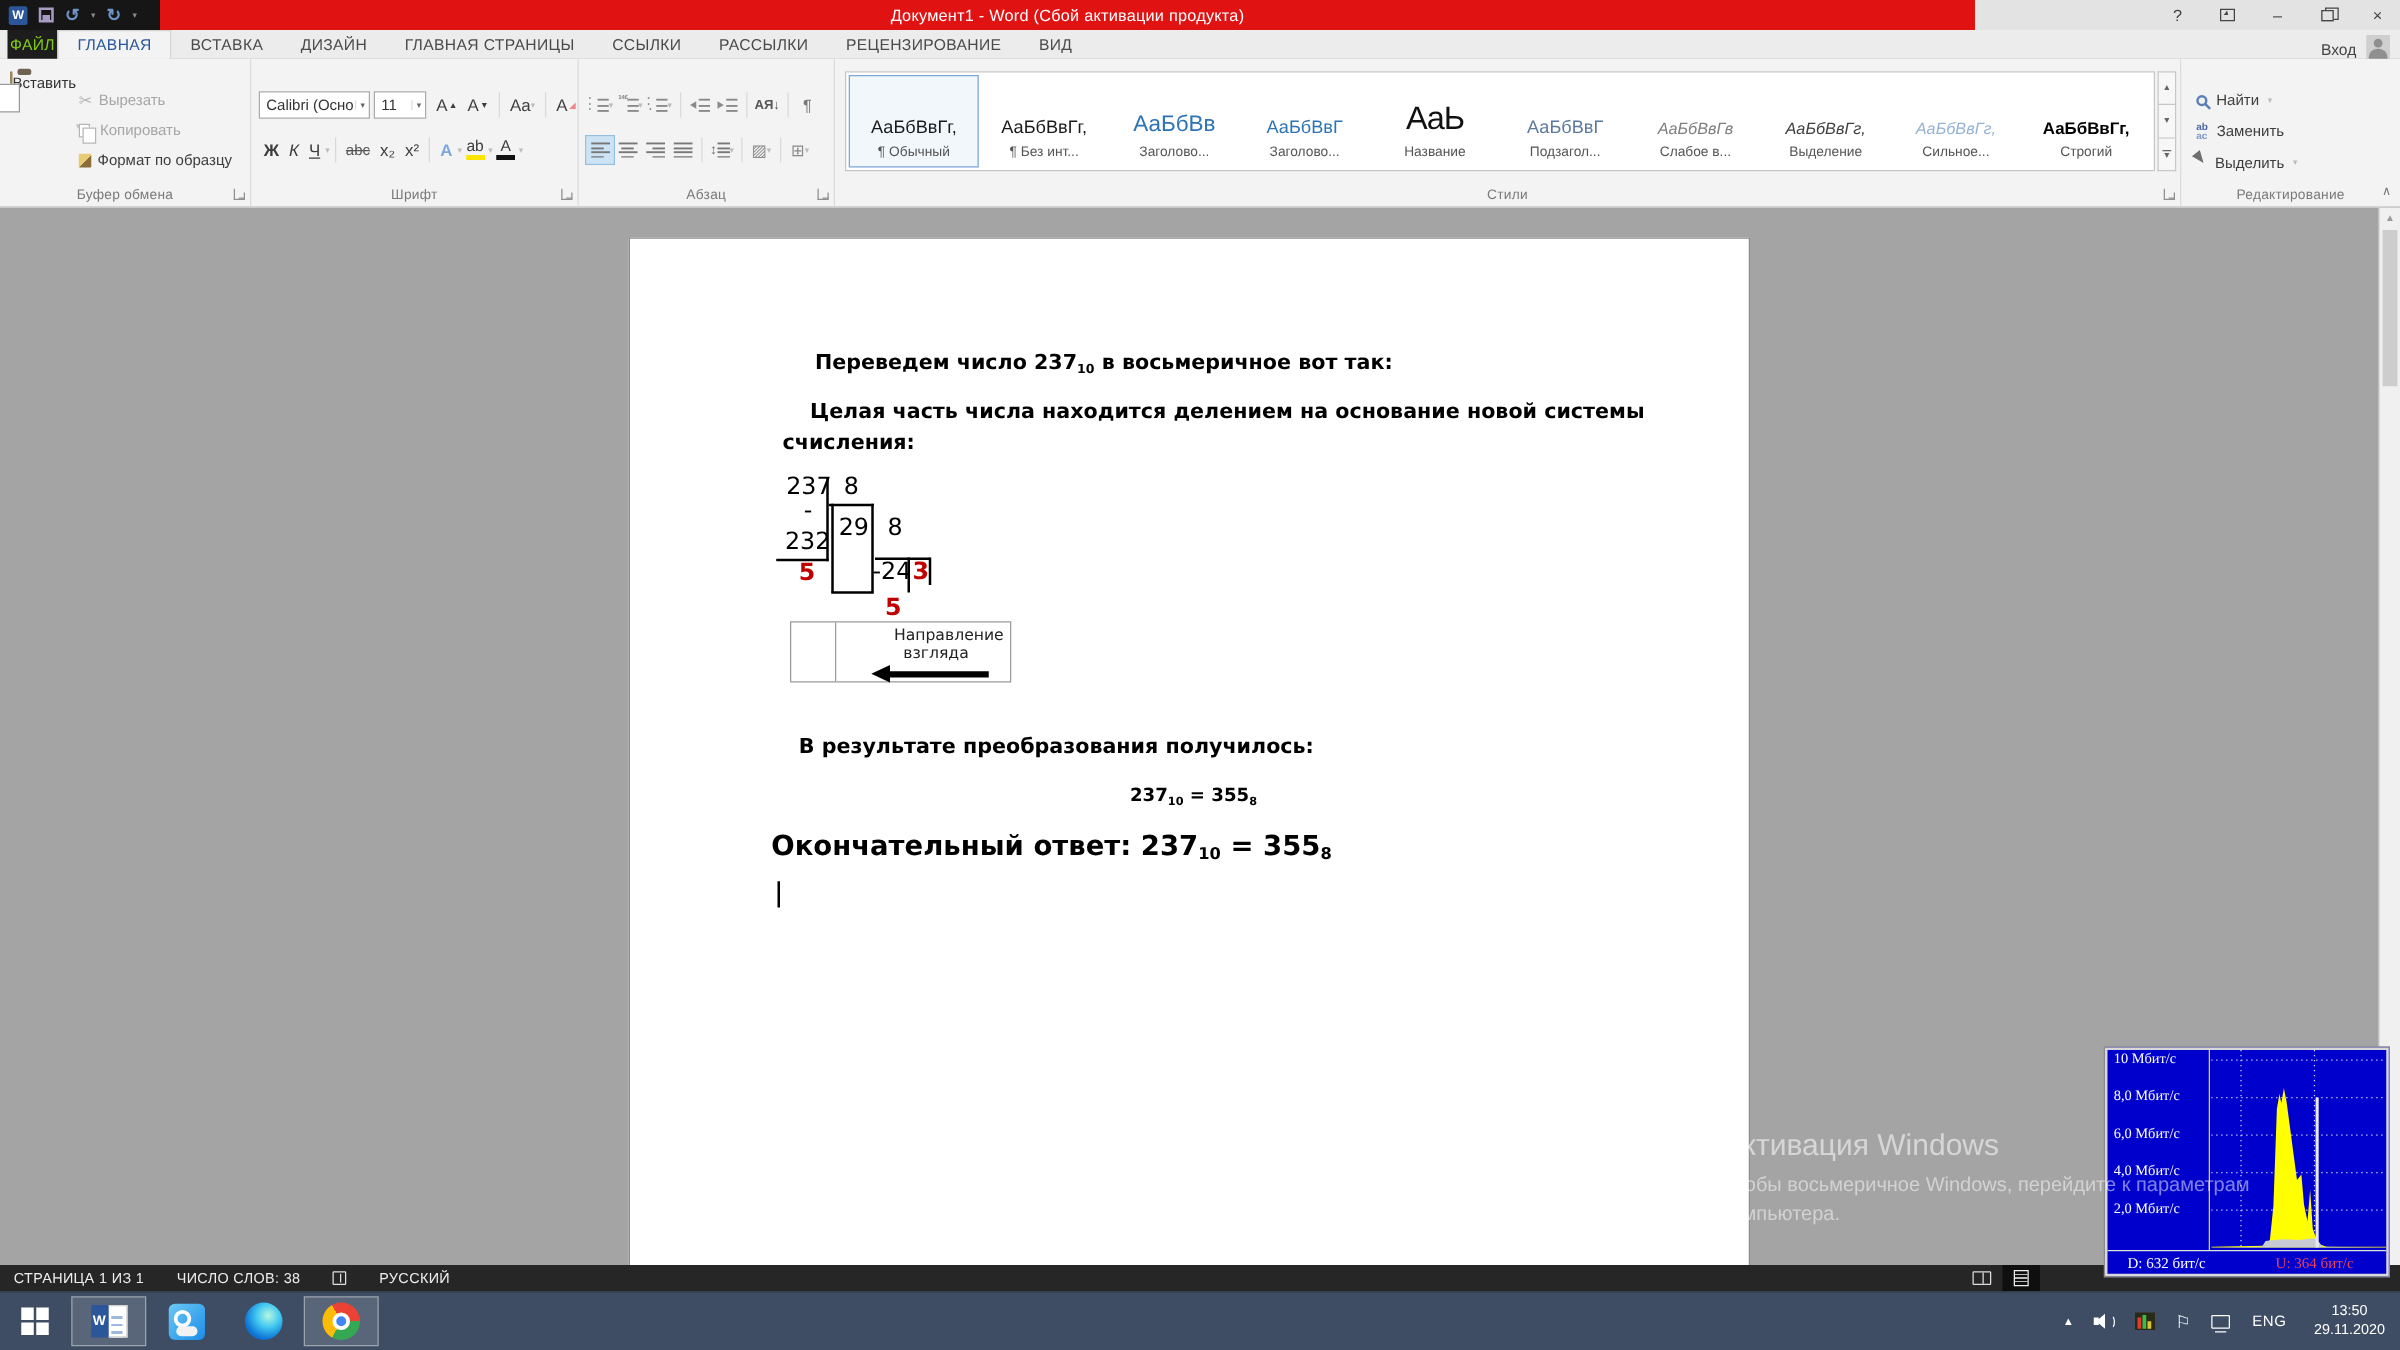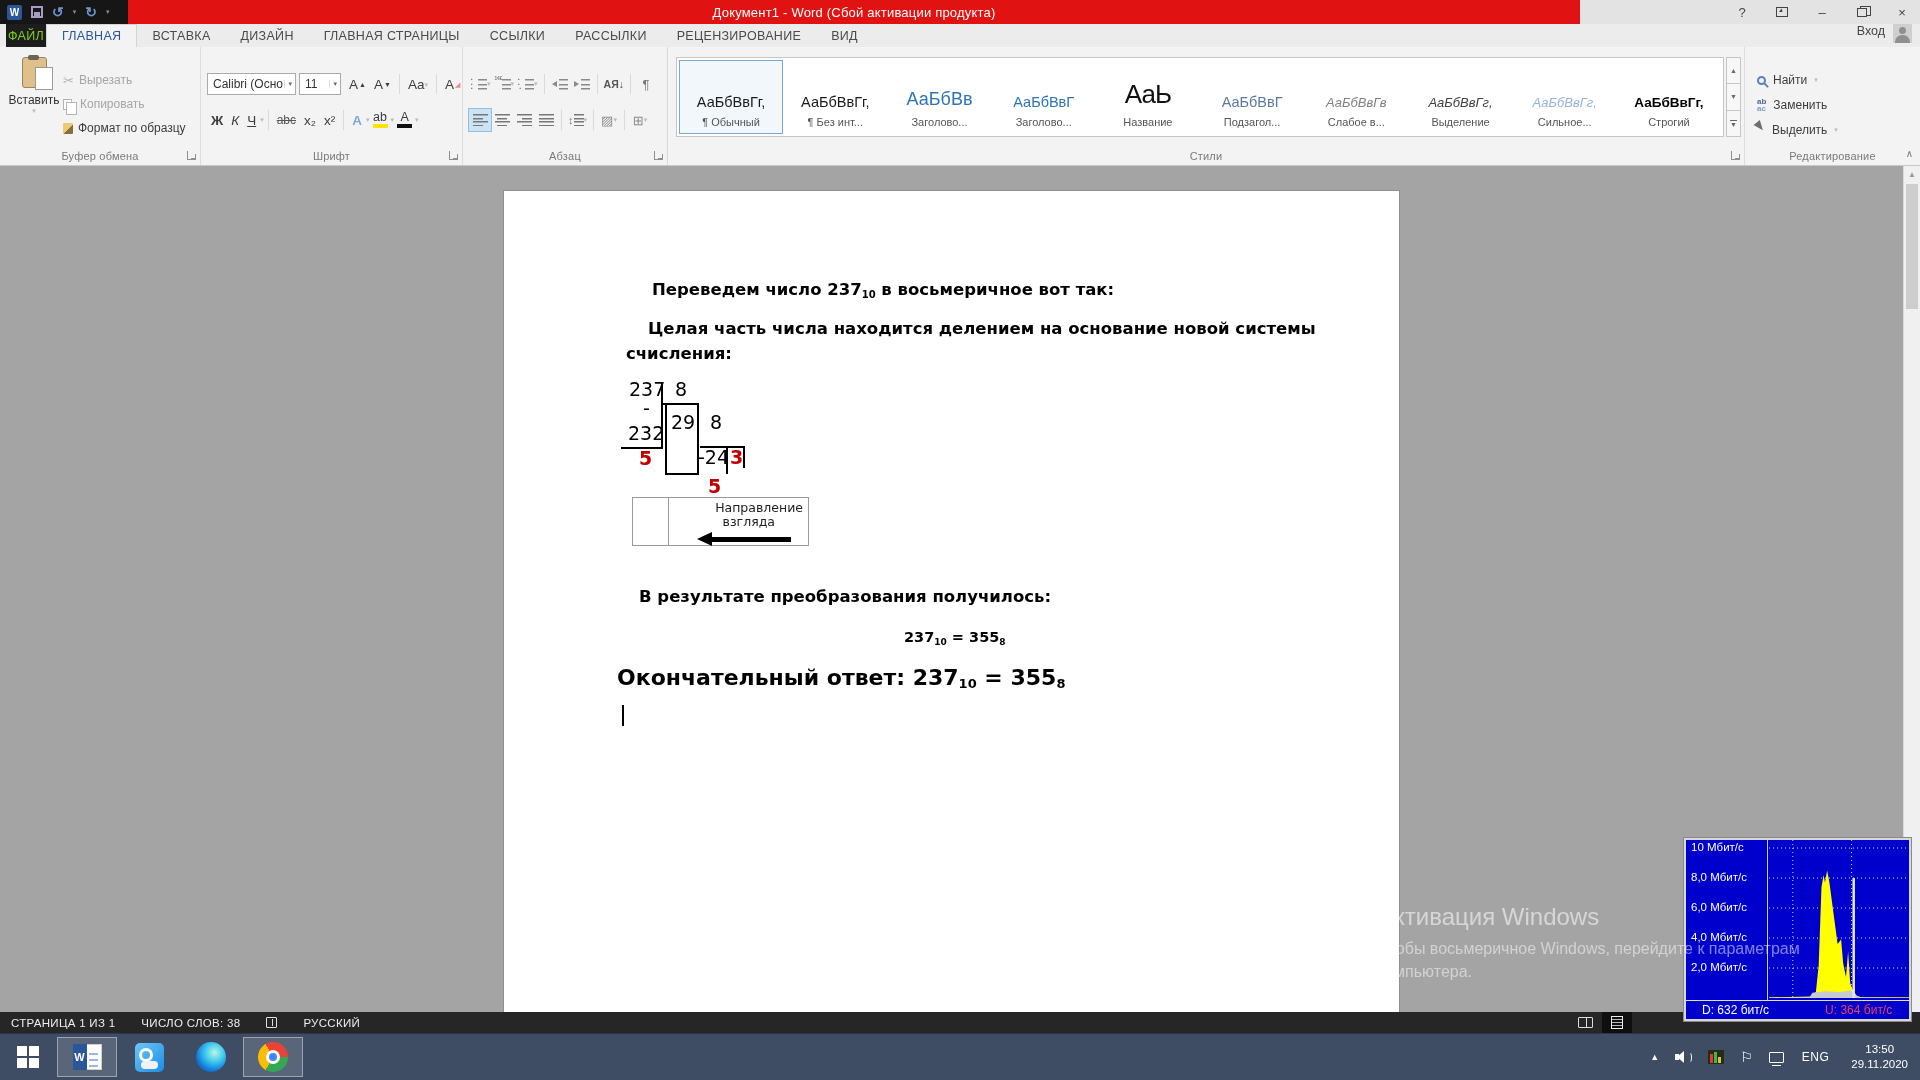--- a/index.html
+++ b/index.html
@@ -25,37 +25,37 @@
   .ic-restore{width:10px;height:9px;border:1px solid #444;position:relative;background:#e3e3e3}
   .ic-restore::before{content:'';position:absolute;left:2px;top:-3px;width:9px;height:8px;border:1px solid #444}
   .ic-restore::after{content:'';position:absolute;inset:0;background:#e3e3e3;border:1px solid #444;margin:-1px}
 
   
   .tabrow{position:absolute;left:0;top:24px;width:1920px;height:23px;background:#ececec;display:flex;align-items:stretch;
           font-size:12.5px;color:#4a4a4a;z-index:9}
   .tab{padding:0 15px;display:flex;align-items:center;letter-spacing:.3px;cursor:default}
   .tab.file{background:#1d1d1d;color:#84cc16;margin-left:6px;padding:0 2px}
   .tab.active{background:#f3f3f3;color:#2b579a;border:1px solid #d4d4d4;border-bottom:none}
-  .signin{margin-left:auto;display:flex;align-items:flex-start;gap:8px;padding-right:8px;color:#444}
+  .signin{margin-left:auto;display:flex;align-items:flex-end;gap:8px;padding-right:8px;color:#444}
   .avatar{width:19px;height:19px;background:#cfcfcf;position:relative;overflow:hidden}
   .avatar::before{content:'';position:absolute;left:6px;top:3px;width:7px;height:7px;border-radius:50%;background:#8f8f8f}
   .avatar::after{content:'';position:absolute;left:2px;top:11px;width:15px;height:10px;border-radius:7px 7px 0 0;background:#8f8f8f}
 
   
   .ribbon{position:absolute;left:0;top:47px;width:1920px;height:119px;background:#f3f3f3;border-bottom:1px solid #c8c8c8;z-index:8}
   .rgroup{position:absolute;top:0;height:118px;border-right:1px solid #dcdcdc}
   .glabel{position:absolute;bottom:3px;left:0;right:0;text-align:center;font-size:11px;color:#7a7a7a;letter-spacing:.2px}
   .dlg{position:absolute;right:4px;bottom:5px;width:9px;height:9px;border-left:1px solid #8f8f8f;border-bottom:1px solid #8f8f8f}
   .dlg::after{content:'';position:absolute;right:0px;bottom:0px;width:4px;height:4px;border-right:1px solid #8f8f8f;border-bottom:1px solid #8f8f8f}
   .rrow{position:absolute;display:flex;align-items:center;height:24px}
   .sep-v{width:1px;height:20px;background:#d9d9d9;margin:0 4px}
 
   
   #g-clip{left:0;width:201px}
-  .paste{position:absolute;left:8px;top:7px;width:52px;height:94px;display:flex;flex-direction:column;align-items:center;font-size:12px;color:#333}
+  .paste{position:absolute;left:8px;top:7px;width:52px;height:94px;display:flex;flex-direction:row;align-items:flex-start;font-size:12px;color:#333}
   .clipicon{width:25px;height:31px;background:#dfc08a;border:1px solid #97855c;border-radius:3px;position:relative;margin-top:3px}
   .clipicon::before{content:'';position:absolute;left:5px;top:-3px;width:11px;height:5px;background:#6d6350;border-radius:2px}
   .clipicon::after{content:'';position:absolute;right:-7px;bottom:-3px;width:16px;height:21px;background:#fff;border:1px solid #9a9a9a}
   .paste .lbl{margin-top:5px}
   .mini{position:absolute;left:63px;display:flex;align-items:center;gap:5px;font-size:12px;color:#3d3d3d;height:22px;white-space:nowrap}
   .mini.dis{color:#a6a6a6}
   .i-cut{color:#b5b5b5;font-size:13px}
   .i-copy{width:9px;height:11px;border:1px solid #b5b5b5;background:#fff;position:relative;margin-right:3px}
   .i-copy::after{content:'';position:absolute;left:2px;top:2px;width:9px;height:11px;border:1px solid #b5b5b5;background:#fff}
   .i-fp{width:10px;height:11px;background:linear-gradient(135deg,#e9cb74 0 55%,#8a6d3b 55%);border-radius:1px}
@@ -159,21 +159,21 @@
   .ic-proof::after{content:'';position:absolute;left:50%;top:1px;bottom:1px;width:1px;background:#e0e0e0}
   .sb-views{margin-left:auto;display:flex;align-items:stretch;height:21px;margin-right:288px}
   .sb-view{display:flex;align-items:center;padding:0 9px}
   .sb-view.on{background:#0f0f0f}
   .ic-book{width:15px;height:11px;border:1px solid #ddd;border-radius:1px;position:relative}
   .ic-book::after{content:'';position:absolute;left:50%;top:0;bottom:0;width:1px;background:#ddd}
   .ic-doclay{width:12px;height:13px;border:1px solid #eee;background:repeating-linear-gradient(transparent 0 2px,#bbb 2px 3px)}
 
   
   .netwidget{position:absolute;left:1684px;top:838px;width:227px;height:183px;background:#0000cc;border:2px solid #d8d8d8;
-             box-shadow:0 0 0 1px #8a8a8a;z-index:30;font-family:Liberation Sans, sans-serif}
+             box-shadow:0 0 0 1px #8a8a8a;z-index:30;font-family:Liberation Serif, serif}
   .nw-labels{position:absolute;left:0;top:0;width:82px;height:160px;border-right:1px solid #d0d0d0}
   .nw-labels span{position:absolute;left:5px;font-size:11.5px;color:#fff;white-space:nowrap}
   .nw-labels span:nth-child(1){top:1px}
   .nw-labels span:nth-child(2){top:31px}
   .nw-labels span:nth-child(3){top:61px}
   .nw-labels span:nth-child(4){top:91px}
   .nw-labels span:nth-child(5){top:121px}
   .nw-graph{position:absolute;left:83px;top:0;width:140px;height:160px}
   .nw-graph line.grid{stroke:rgba(255,255,255,.85);stroke-width:1;stroke-dasharray:1 3}
   .nw-bottom{position:absolute;left:0;right:0;bottom:0;height:19px;border-top:1px solid #e0e0e0;display:flex;align-items:center;

